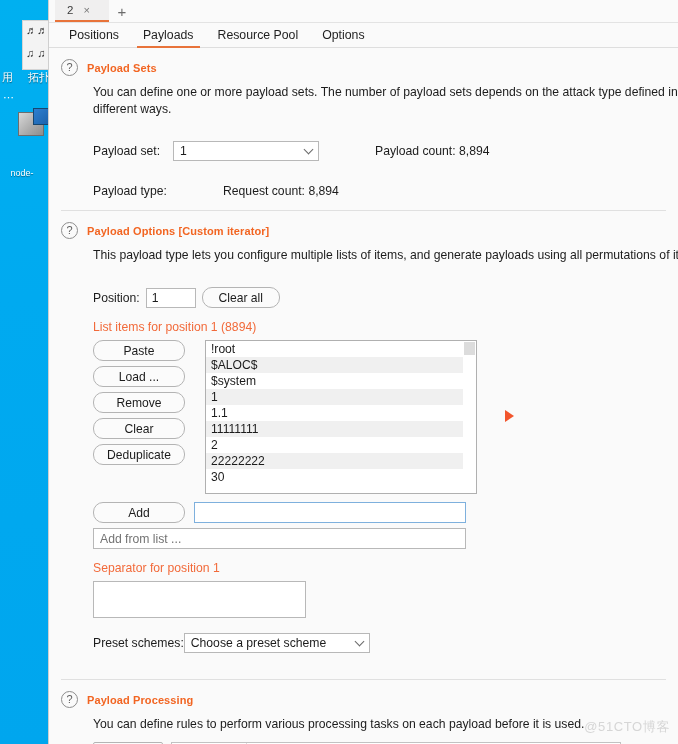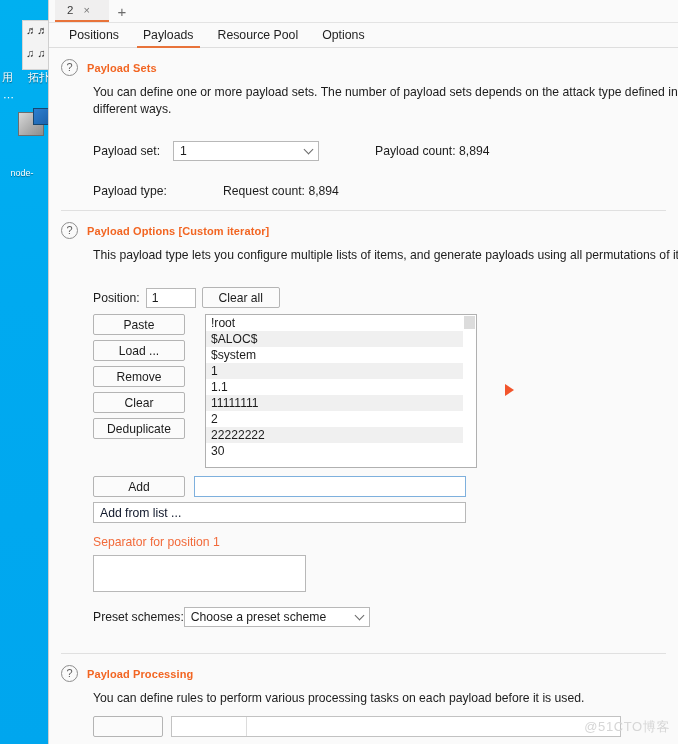--- a/index.html
+++ b/index.html
@@ -243,21 +243,21 @@
     align-items: center;
     padding: 0 5px;
   }
   .pos-field { width: 50px; }
 
   .btn {
     height: 21px;
     min-width: 70px;
     background: #fbfbfb;
     border: 1px solid #b4b4b4;
-    border-radius: 2px;
+    border-radius: 10px;
     font-size: 12.1px;
     color: #1c1c1c;
     display: flex;
     align-items: center;
     justify-content: center;
     padding: 0 10px;
     white-space: nowrap;
   }
 
   .orange-label {
@@ -345,21 +345,21 @@
     margin-top: 5px;
     width: 373px;
     height: 21px;
     position: relative;
     background: #ffffff;
     border: 1px solid #b8b8b8;
     display: flex;
     align-items: center;
     padding-left: 6px;
     font-size: 12.2px;
-    color: #0f172a;
+    color: #737373;
   }
 
   .sep-input {
     margin-left: 44px;
     margin-top: 6px;
     width: 213px;
     height: 37px;
     background: #ffffff;
     border: 1px solid #b8b8b8;
   }
@@ -489,20 +489,21 @@
         <div class="sec-desc">This payload type lets you configure multiple lists of items, and generate payloads using all permutations of item</div>
 
         <div class="row">
           <div class="lbl">Position:</div>
           <div class="txtinput pos-field">
             <span>1</span>
           </div>
           <div class="btn" style="min-width:78px;">Clear all</div>
         </div>
 
+        <div class="orange-label">List items for position 1 (8894)</div>
 
         <div class="listblock">
           <div class="listbtns">
             <div class="btn">Paste</div>
             <div class="btn">Load ...</div>
             <div class="btn">Remove</div>
             <div class="btn">Clear</div>
             <div class="btn">Deduplicate</div>
           </div>
 

